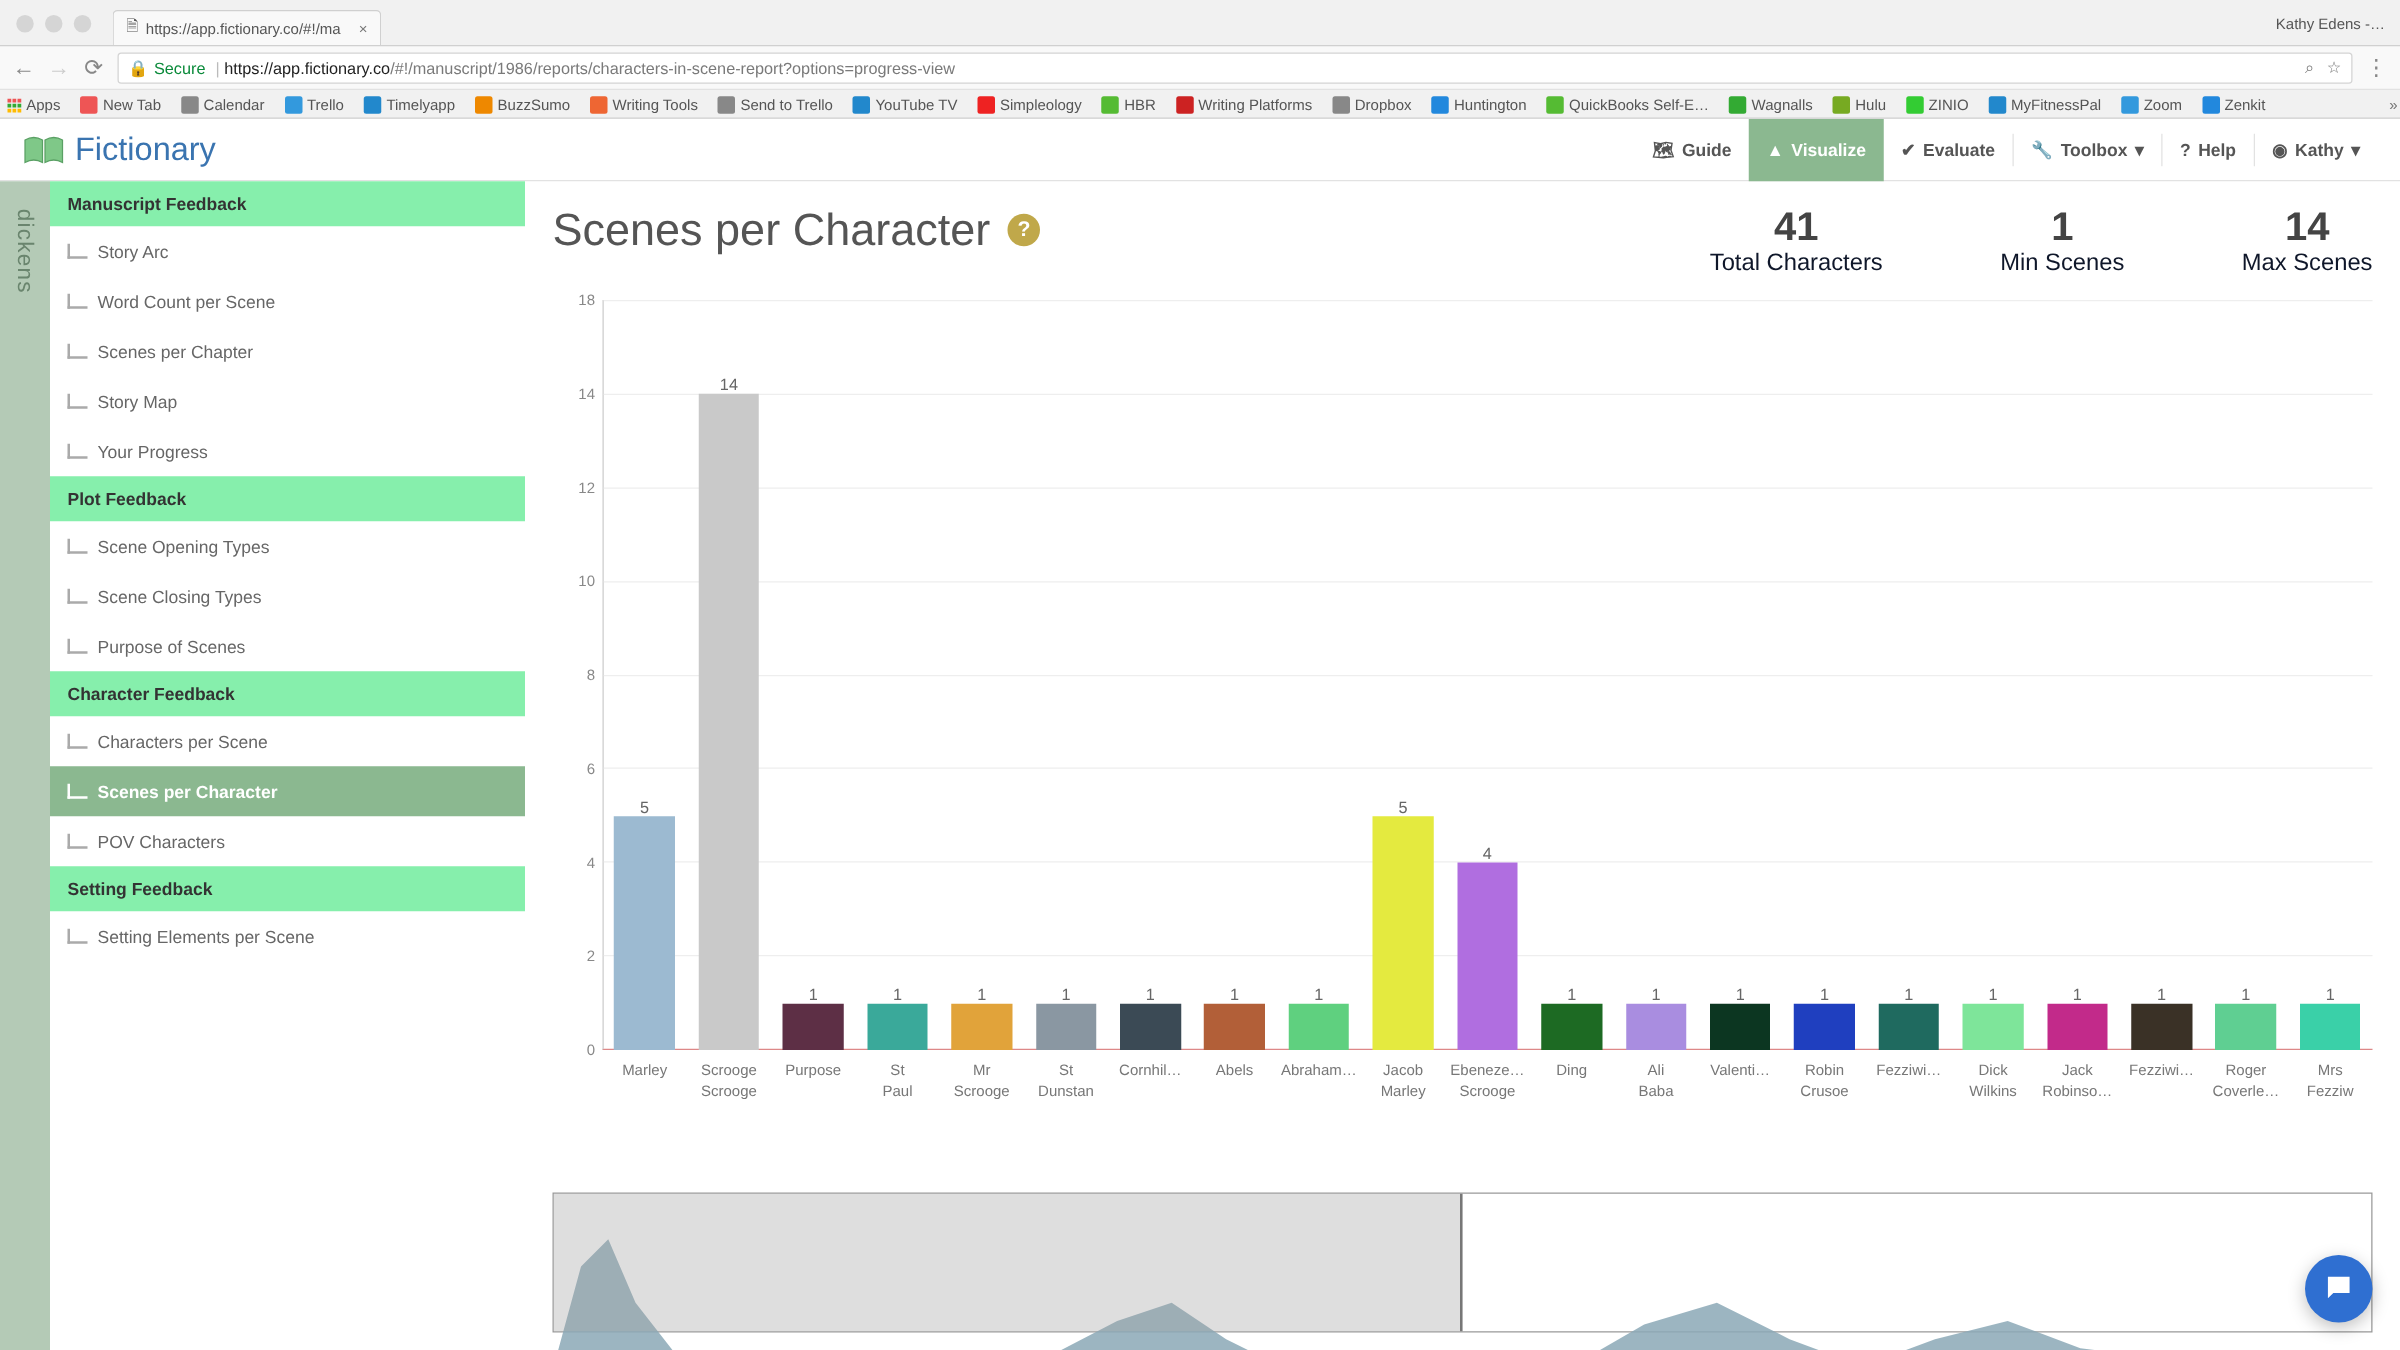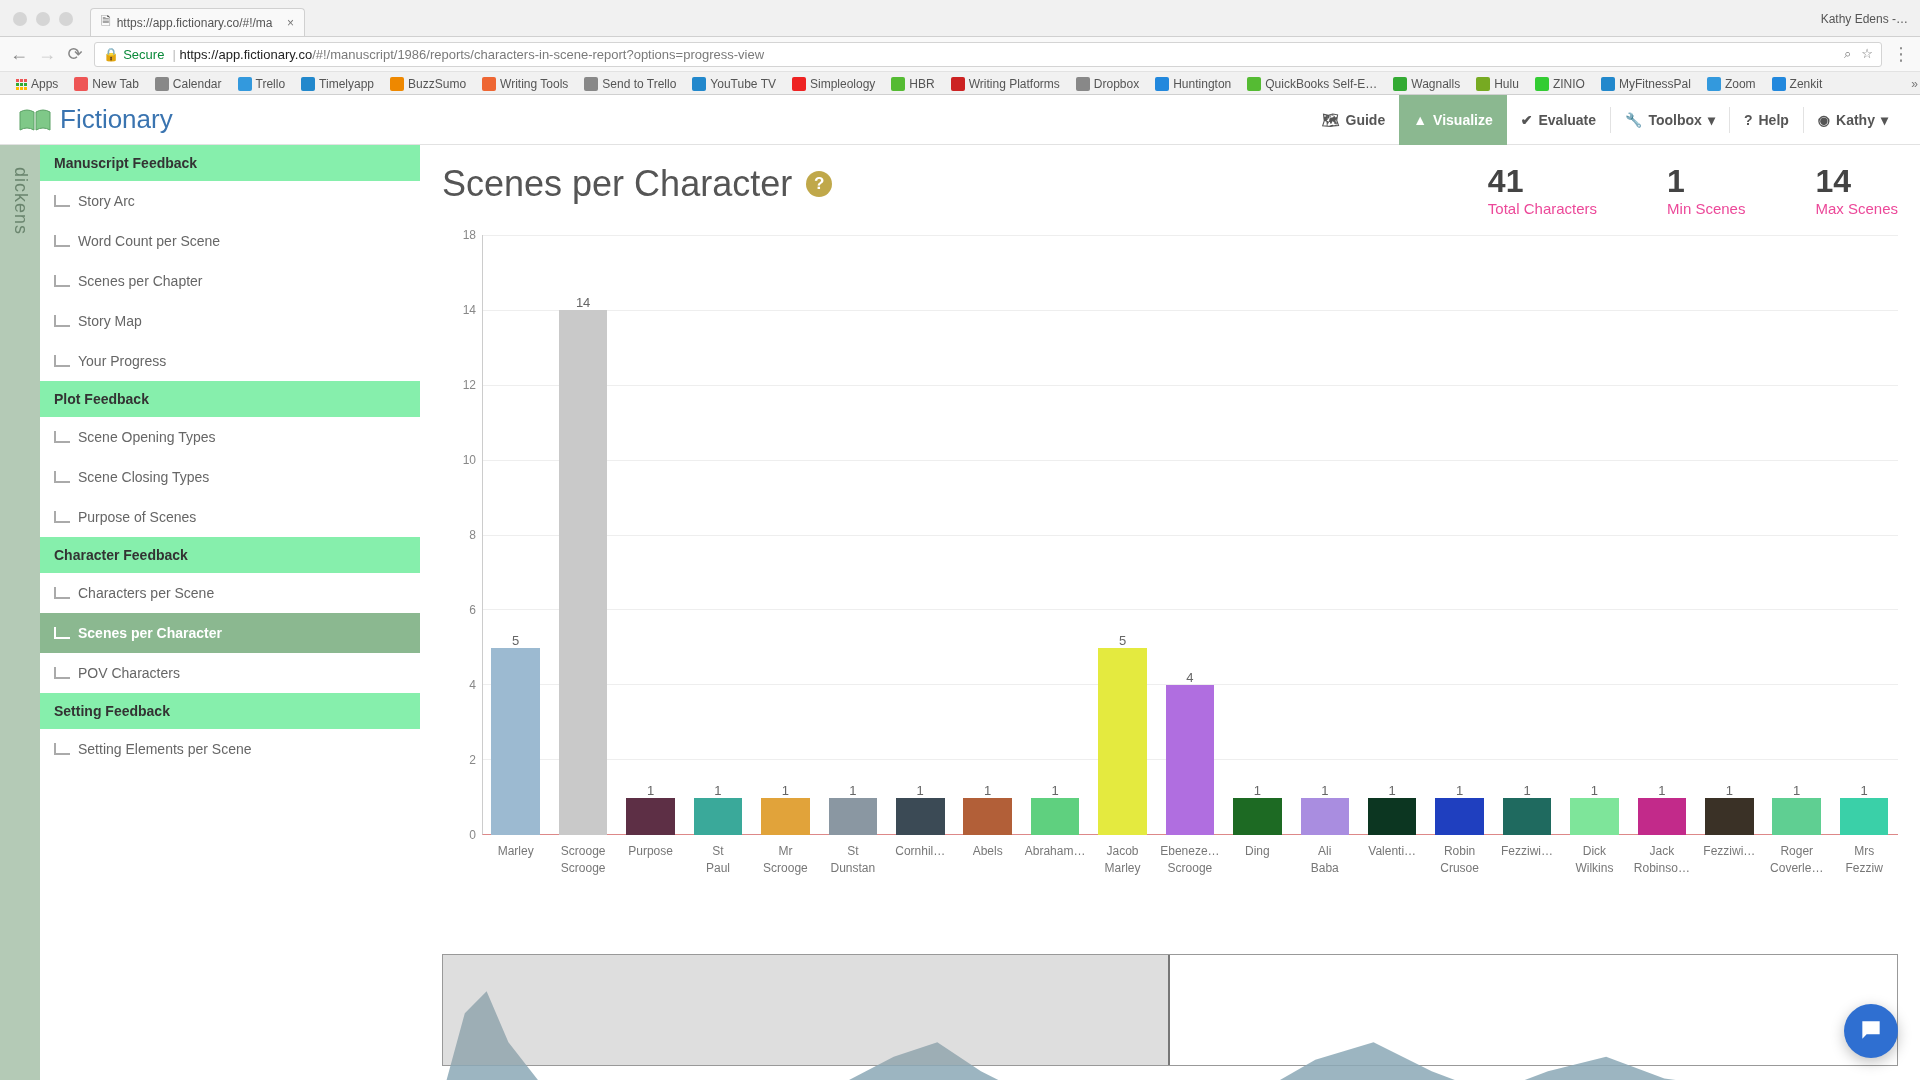--- a/index.html
+++ b/index.html
@@ -13,21 +13,21 @@
 .tab{background:#f9f9f9;border:1px solid #d0d0d0;border-bottom:none;border-radius:4px 4px 0 0;height:28px;width:215px;display:flex;align-items:center;padding:0 10px;font-size:12px;color:#555;gap:6px}
 .tab-close{margin-left:auto;color:#777}
 .addr-row{position:absolute;top:36px;left:0;right:0;height:36px;background:#f9f9f9;border-top:1px solid #d0d0d0;border-bottom:1px solid #e2e2e2;display:flex;align-items:center;padding:0 10px;gap:10px}
 .nav-btn{color:#888;width:18px;text-align:center;font-size:18px}
 .url-bar{flex:1;background:#fff;border:1px solid #d4d4d4;border-radius:3px;height:25px;display:flex;align-items:center;padding:0 8px;font-size:13px;color:#555}
 .secure{color:#0a8a3a;margin-right:8px;display:flex;align-items:center;gap:4px}
 .url-grey{color:#7a7a7a}
 .url-black{color:#222}
 .url-icons{margin-left:auto;display:flex;gap:10px;color:#777}
 .user-name{position:absolute;top:12px;right:12px;font-size:12px;color:#555}
-.bm-row{position:absolute;top:74px;left:14px;right:0;height:20px;display:flex;align-items:center;padding:0 2px;gap:16px;font-size:12px;color:#555}
+.bm-row{position:absolute;top:74px;left:4px;right:0;height:20px;display:flex;align-items:center;padding:0 2px;gap:16px;font-size:12px;color:#555}
 .bm{display:flex;align-items:center;gap:4px;white-space:nowrap}
 .bm-ico{width:14px;height:14px;display:inline-block}
 
 
 .app-header{height:50px;display:flex;align-items:center;padding:0 18px;border-bottom:1px solid #e2e2e2}
 .logo{display:flex;align-items:center;gap:8px}
 .logo-mark{width:34px;height:24px;position:relative}
 .logo-text{font-size:26px;color:#3a74b0;font-weight:400}
 .hdr-right{margin-left:auto;display:flex;align-items:center;gap:0}
 .hdr-item{padding:0 14px;height:50px;display:flex;align-items:center;gap:6px;color:#555;font-weight:600;font-size:14px}
@@ -43,23 +43,23 @@
 .sb-item{padding:12px 14px 12px 38px;font-size:14px;color:#666;display:flex;align-items:center;gap:10px;position:relative}
 .sb-item:before{content:"";position:absolute;left:14px;width:14px;height:10px;border-left:2px solid #aaa;border-bottom:2px solid #aaa}
 .sb-item.active{background:#8bb890;color:#fff;font-weight:600}
 .sb-item.active:before{border-color:#fff}
 
 
 .main{flex:1;padding:18px 22px 0 22px;position:relative}
 .page-head{display:flex;align-items:start}
 .title{font-size:36px;color:#555;font-weight:400;display:flex;align-items:center;gap:14px}
 .q-ico{width:26px;height:26px;border-radius:50%;background:#c0a84a;color:#fff;display:flex;align-items:center;justify-content:center;font-weight:700;font-size:17px}
-.stats{margin-left:auto;display:flex;gap:70px;}
+.stats{margin-left:auto;display:flex;gap:94px;text-align:center}
 .stat-val{font-size:32px;font-weight:700;color:#444}
-.stat-lbl{font-size:15px;color:#ec4899}
+.stat-lbl{font-size:19px;color:#0f172a}
 
 
 .chart-wrap{position:relative;margin-top:18px;height:640px}
 .y-axis{position:absolute;left:0;top:0;bottom:40px;width:40px}
 .y-tick{position:absolute;right:6px;font-size:12px;color:#888;transform:translateY(-50%)}
 .grid{position:absolute;left:40px;right:0;top:0;bottom:40px;border-left:1px solid #ccc;border-bottom:1px solid #d88}
 .grid-line{position:absolute;left:0;right:0;height:1px;background:#eee}
 .bars{position:absolute;left:40px;right:0;top:0;bottom:40px;display:flex;align-items:end}
 .bar-col{flex:1;display:flex;flex-direction:column;align-items:center;justify-content:end;height:100%;position:relative}
 .bar{width:72%;}

